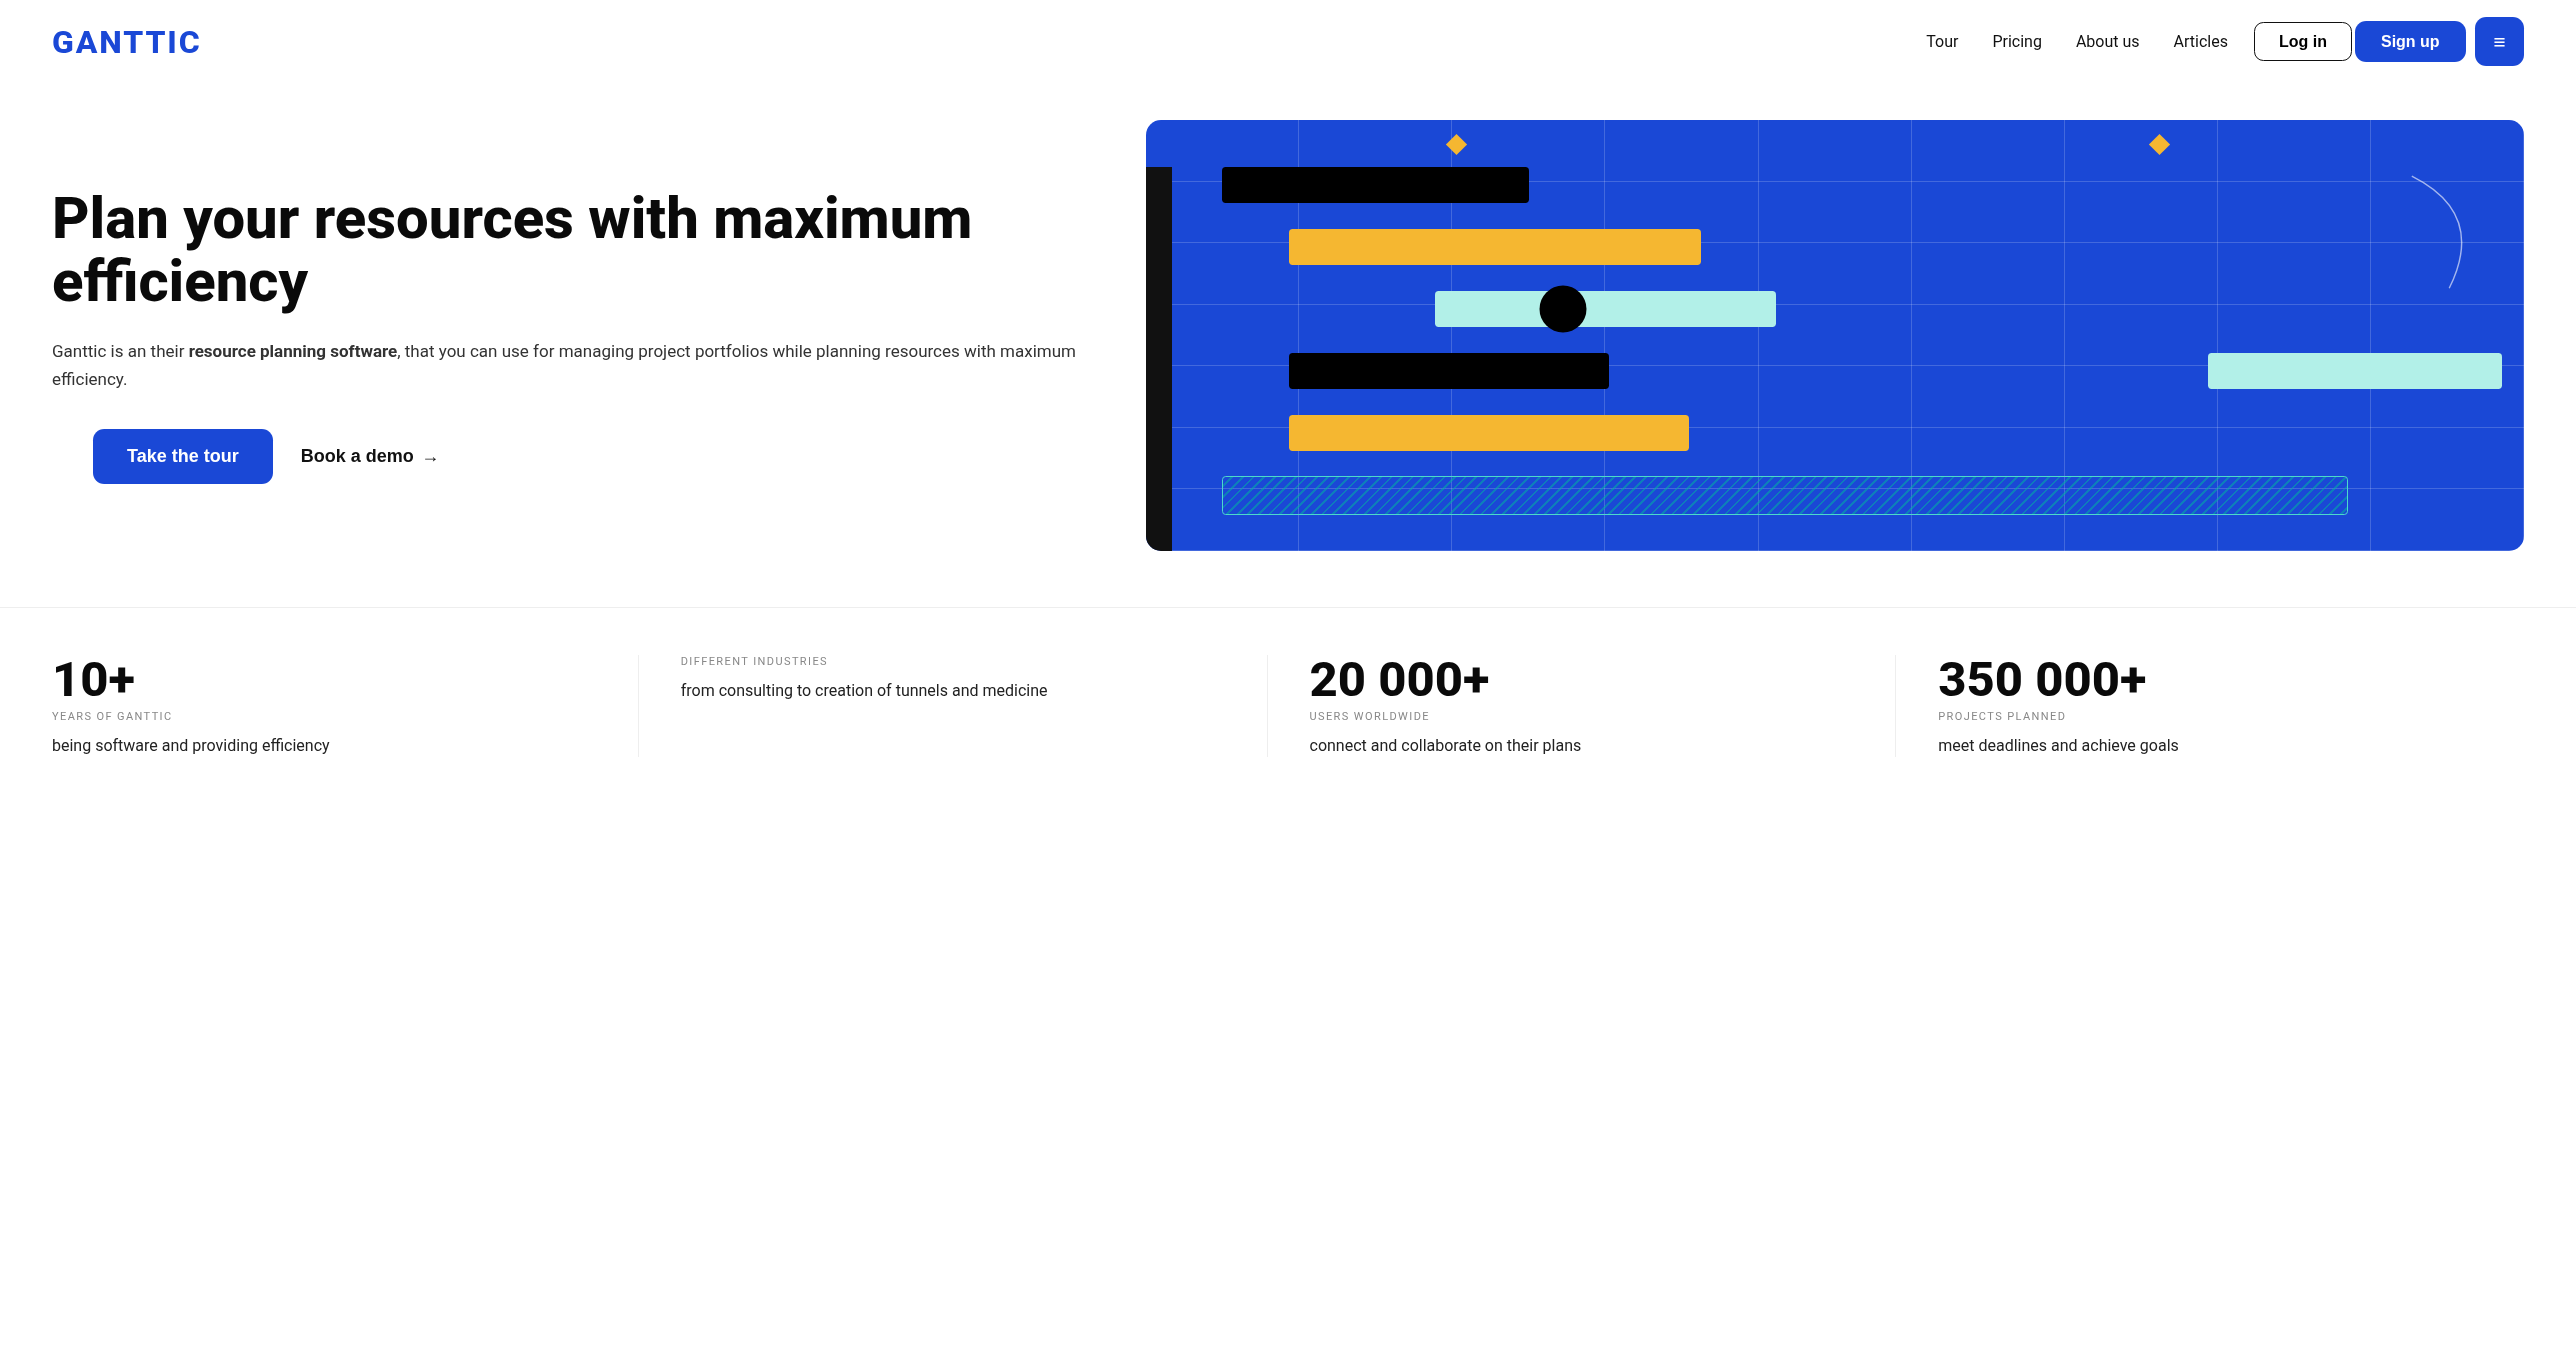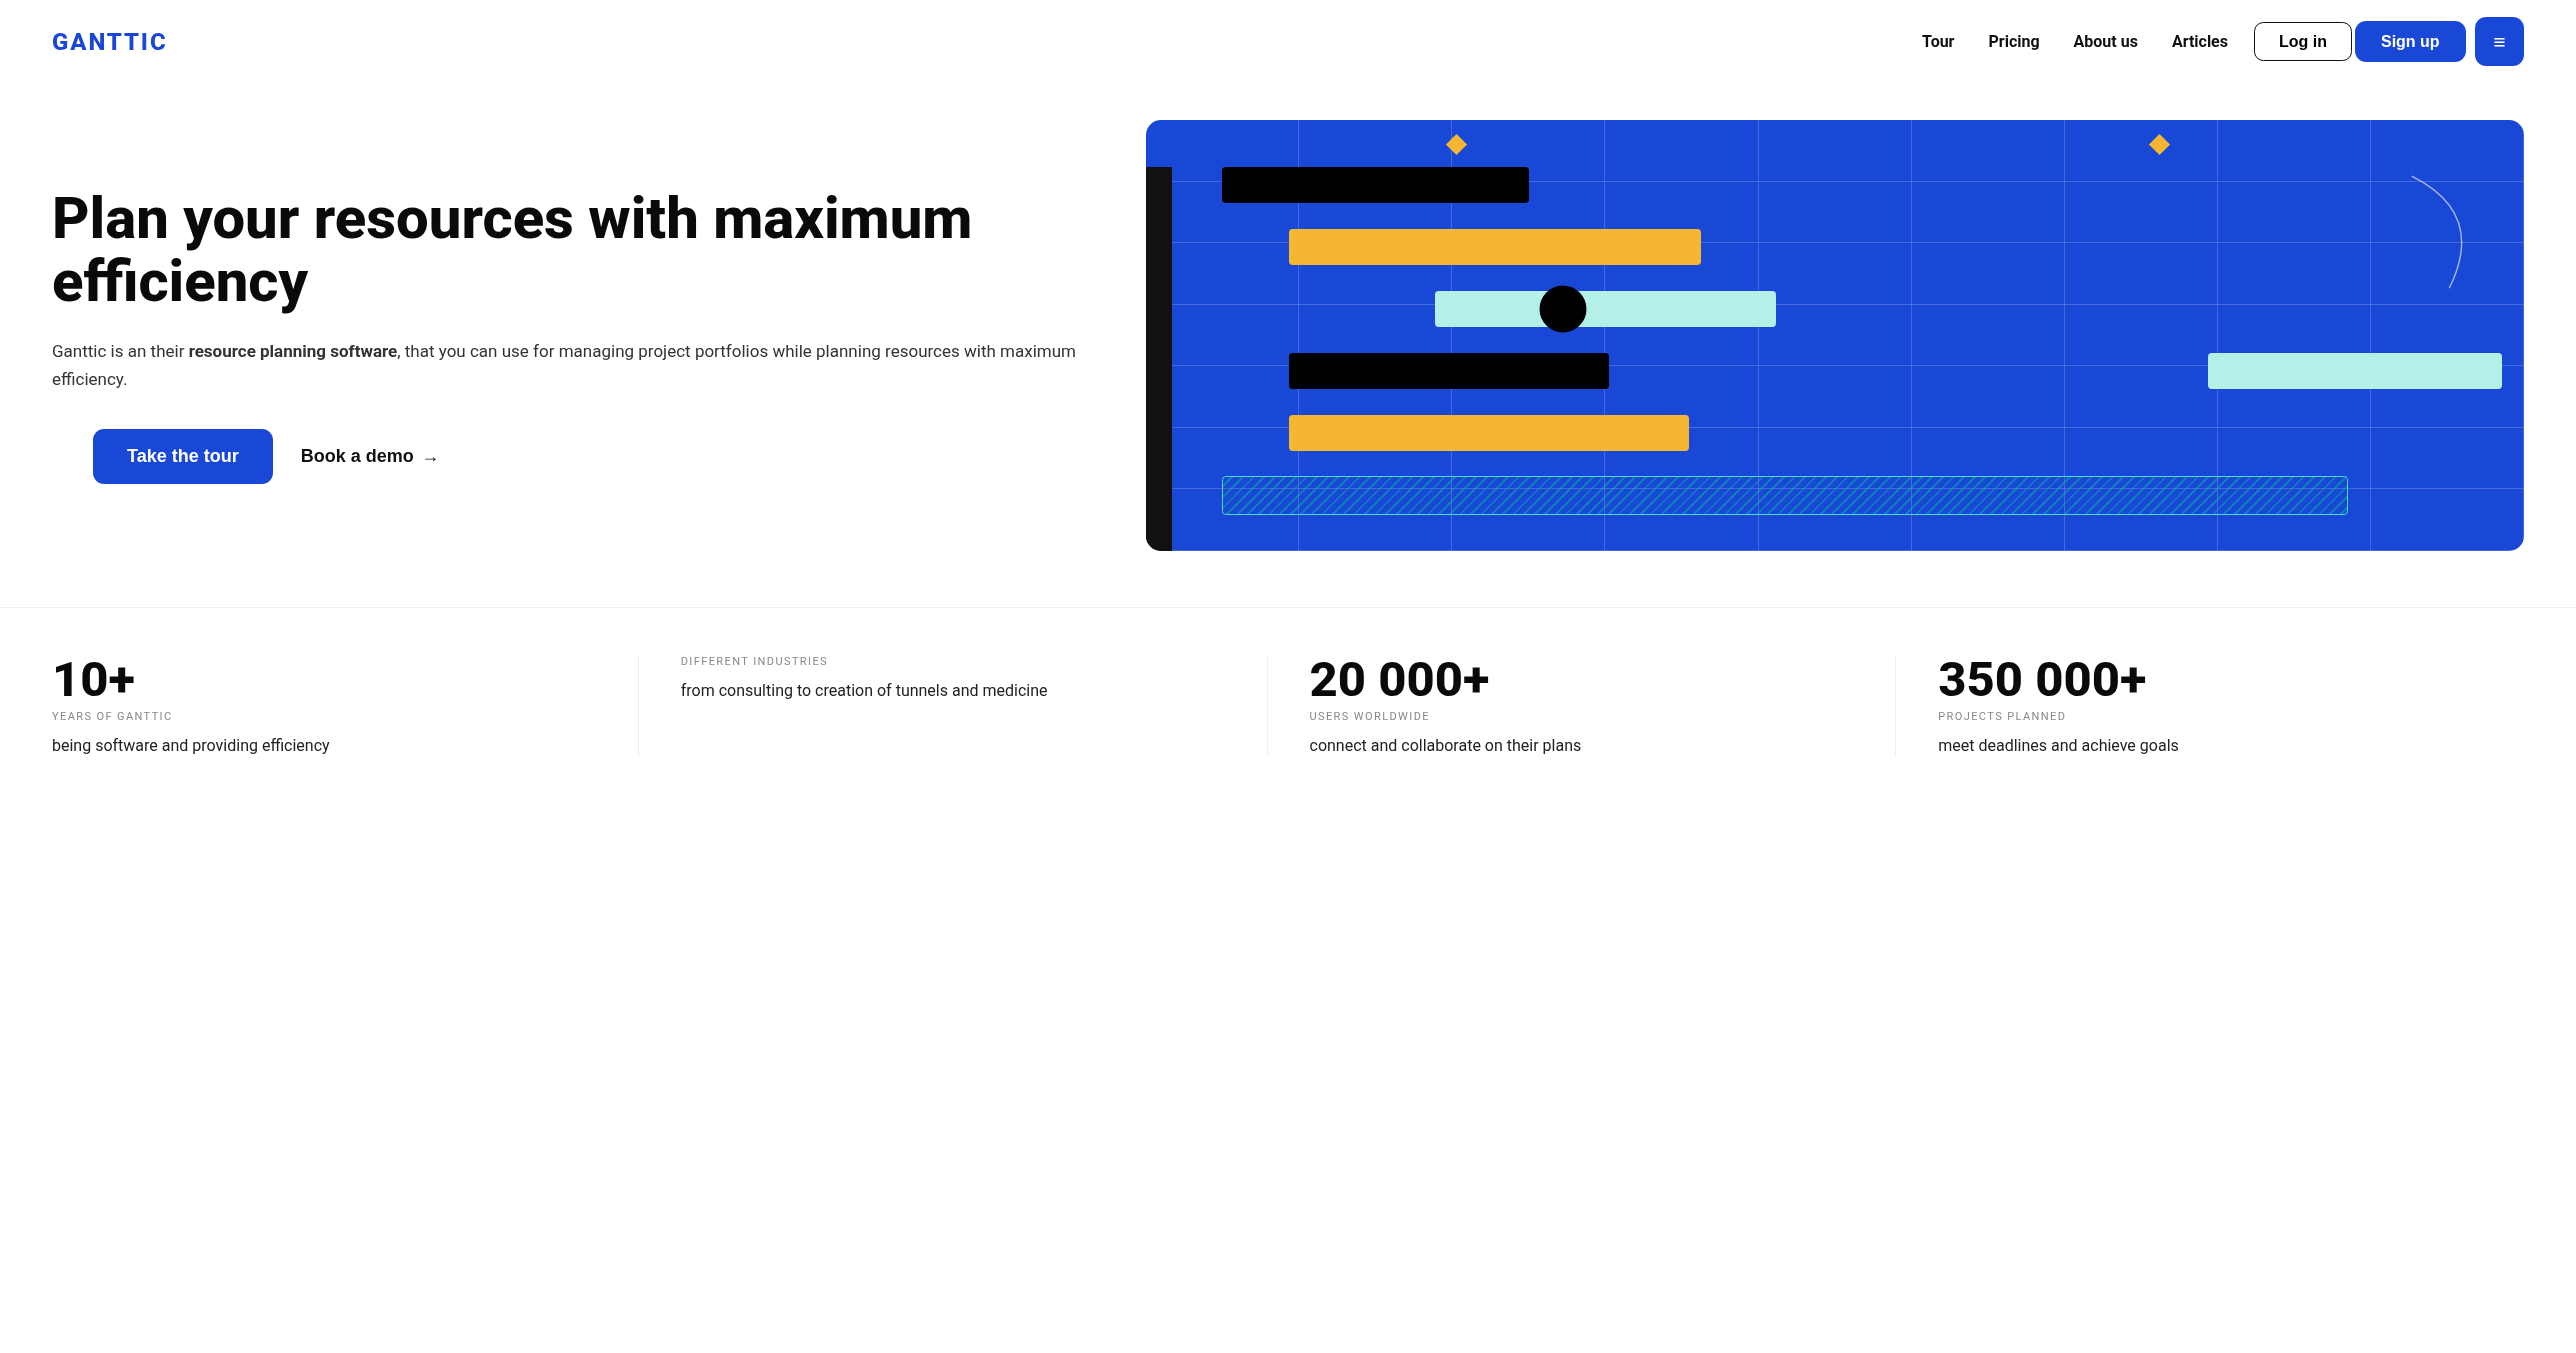--- a/index.html
+++ b/index.html
@@ -13,38 +13,38 @@
     
     nav {
       display: flex;
       align-items: center;
       padding: 17px 52px;
       background: #fff;
       position: relative;
       z-index: 10;
     }
     .nav-logo {
-      font-size: 24px;
+      font-size: 32px;
       font-weight: 800;
       letter-spacing: 1.9px;
       color: #1a48d6;
       text-transform: uppercase;
       margin-right: auto;
     }
     .nav-links {
       display: flex;
       gap: 34px;
       align-items: center;
       margin-right: 26px;
     }
     .nav-links a {
       text-decoration: none;
       color: #111;
       font-size: 16px;
-      font-weight: 700;
+      font-weight: 400;
     }
     .nav-login {
       border: 1.9px solid #111;
       border-radius: 9.4px;
       padding: 9.4px 24px;
       font-size: 16px;
       font-weight: 600;
       background: transparent;
       cursor: pointer;
       margin-right: 3px;

